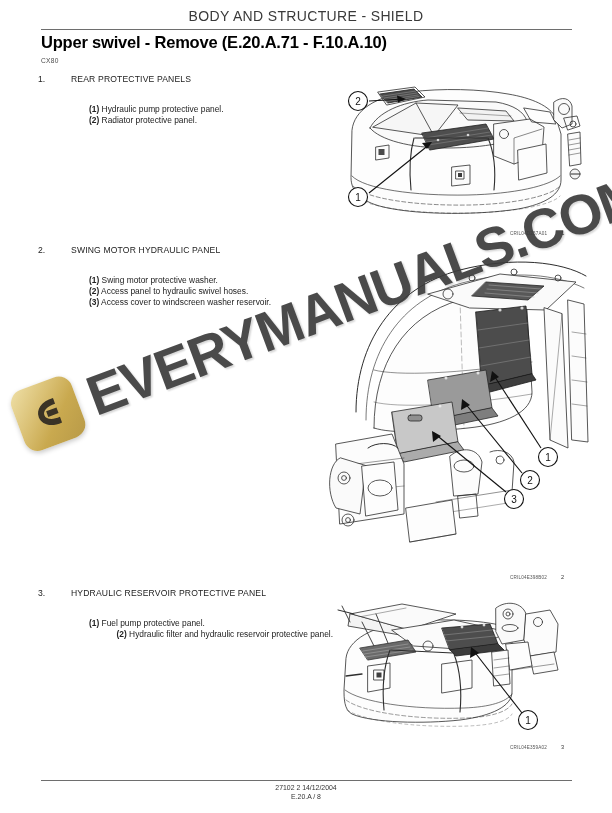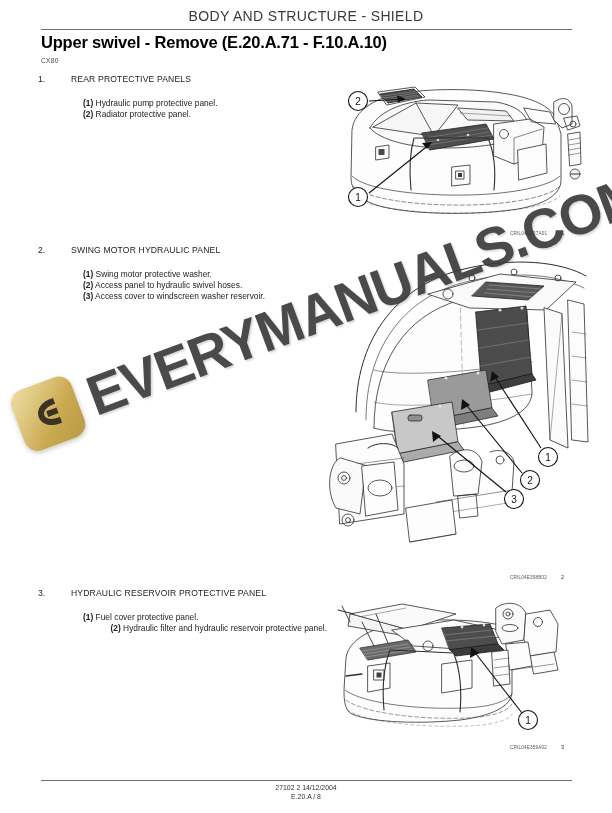--- a/index.html
+++ b/index.html
@@ -75,21 +75,21 @@
     margin-left: 33px;
   }
   .step-heading {
     font-size: 8.6px;
     color: #222;
     letter-spacing: .15px;
     line-height: 11.5px;
     white-space: nowrap;
   }
   .step-items {
-    margin: 12px;
+    margin: 18px;
     padding: 0;
     list-style: none;
   }
   .step-items li {
     font-size: 8.4px;
     color: #222;
     line-height: 11.2px;
   }
   .step-items li b { font-weight: bold; }
 
@@ -413,21 +413,21 @@
     <div class="fig-caption" style="left:210px; top:322px;">
       <span>CRIL04E398B02</span><span class="fig-no">2</span>
     </div>
   </div>
 
   <div class="step" style="top:588px;">
     <div class="step-num">3.</div>
     <div class="step-body">
       <div class="step-heading">HYDRAULIC RESERVOIR PROTECTIVE PANEL</div>
       <ul class="step-items">
-        <li><b>(1)</b><span> Fuel cover protective panel.</span></li>
+        <li><b>(1)</b><span> Fuel pump protective panel.</span></li>
         <li style="width:244px;text-align:right;"><b>(2)</b><span> Hydraulic filter and hydraulic reservoir protective panel.</span></li>
       </ul>
     </div>
   </div>
 
   <div class="figure" style="left:332px; top:592px;">
     <svg width="256" height="152" viewBox="0 0 256 152">
       <g fill="none" stroke="#2d2d2d" stroke-width="0.8" stroke-linejoin="round" stroke-linecap="round">
 
         <path d="M14 66 C16 48 40 34 76 30 C110 26 148 28 172 34 L180 48 L180 100

